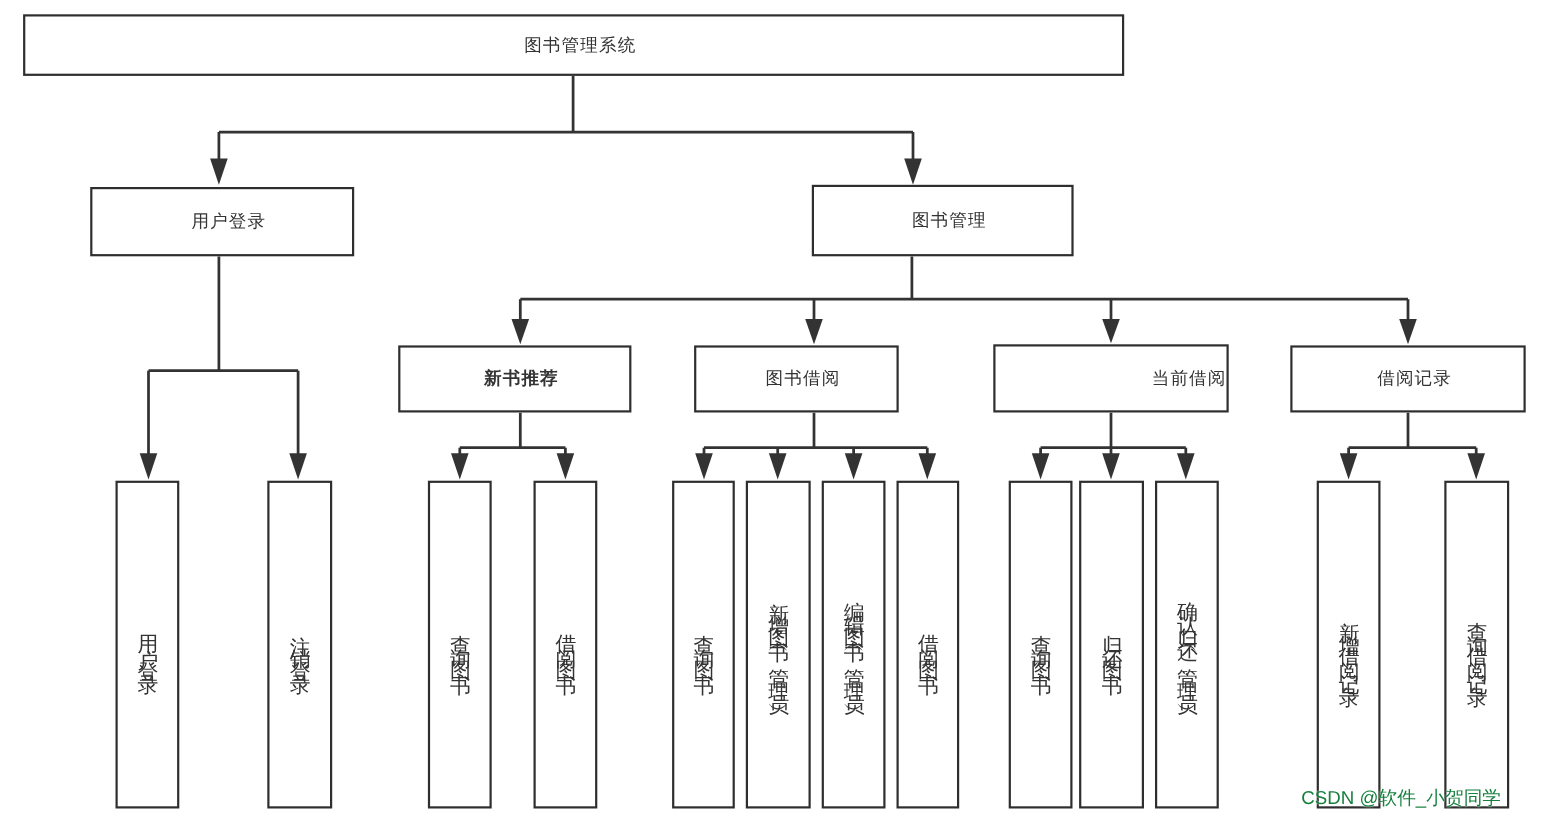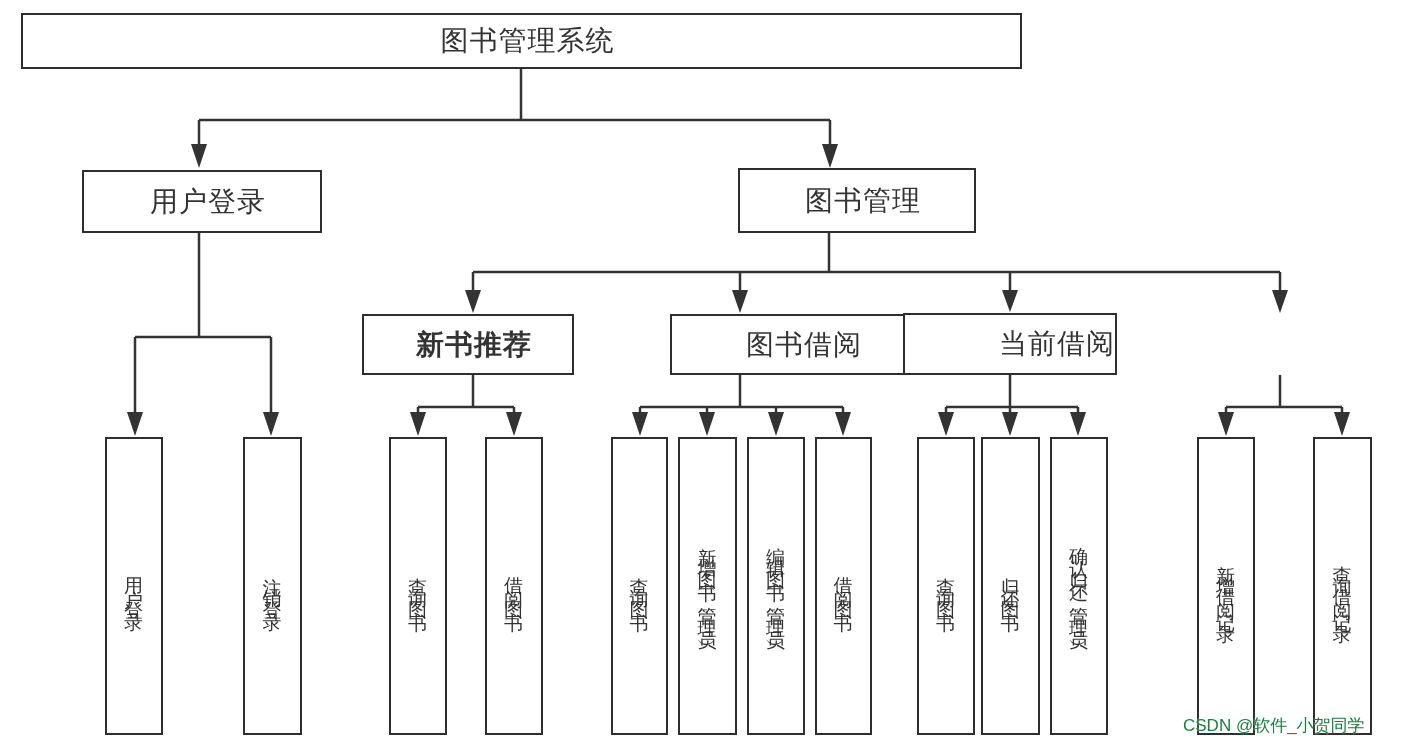--- a/index.html
+++ b/index.html
@@ -24,36 +24,36 @@
   .node {
     position: absolute;
     box-sizing: border-box;
     border: 2.5px solid #2e2e2e;
     background: #ffffff;
     display: flex;
     align-items: center;
     justify-content: center;
     color: #333333;
   }
-  .node.h { font-size: 28px; letter-spacing: 1px; padding-left: 12px; }
+  .node.h { font-size: 16px; letter-spacing: 1px; padding-left: 12px; }
   .node.v span {
     writing-mode: vertical-rl;
     text-orientation: mixed;
     font-size: 19px;
     letter-spacing: 12px;
     line-height: 1;
     white-space: nowrap;
     color: #333333;
   }
   
   .n-root   { left: 21px;   top: 13px;  width: 1001px; height: 56px; }
   .n-login  { left: 82px;   top: 170px; width: 240px;  height: 63px; }
   .n-mgmt   { left: 710px;  top: 168px; width: 238px;  height: 65px; margin-left: 28px; }
   .n-rec    { left: 362px;  top: 314px; width: 212px;  height: 61px; font-weight: bold; }
-  .n-bor    { left: 670px;  top: 314px; width: 256px;  height: 61px; text-align: center; }
+  .n-bor    { left: 631px;  top: 314px; width: 186px;  height: 61px; text-align: center; }
   .n-cur    { left: 903px;  top: 313px; width: 214px;  height: 62px; justify-content: flex-end; }
   .n-recd   { left: 1173px; top: 314px; width: 214px;  height: 61px; }
 
   .l-userlogin { left: 105px;  top: 437px; width: 58px; height: 298px; }
   .l-logout    { left: 243px;  top: 437px; width: 59px; height: 298px; }
   .l-q1        { left: 389px;  top: 437px; width: 58px; height: 298px; }
   .l-b1        { left: 485px;  top: 437px; width: 58px; height: 298px; }
   .l-q2        { left: 611px;  top: 437px; width: 57px; height: 298px; }
   .l-add       { left: 678px;  top: 437px; width: 59px; height: 298px; }
   .l-edit      { left: 747px;  top: 437px; width: 58px; height: 298px; }
@@ -159,20 +159,23 @@
 
   <div class="node h n-rec">
     <span>新书推荐</span>
   </div>
   <div class="node h n-bor">
     <span>图书借阅</span>
   </div>
   <div class="node h n-cur">
     <span>当前借阅</span>
   </div>
+  <div class="node h n-recd">
+    <span>借阅记录</span>
+  </div>
 
   <div class="node v l-userlogin">
     <span>用户登录</span>
   </div>
   <div class="node v l-logout">
     <span>注销登录</span>
   </div>
 
   <div class="node v l-q1">
     <span>查询图书</span>

